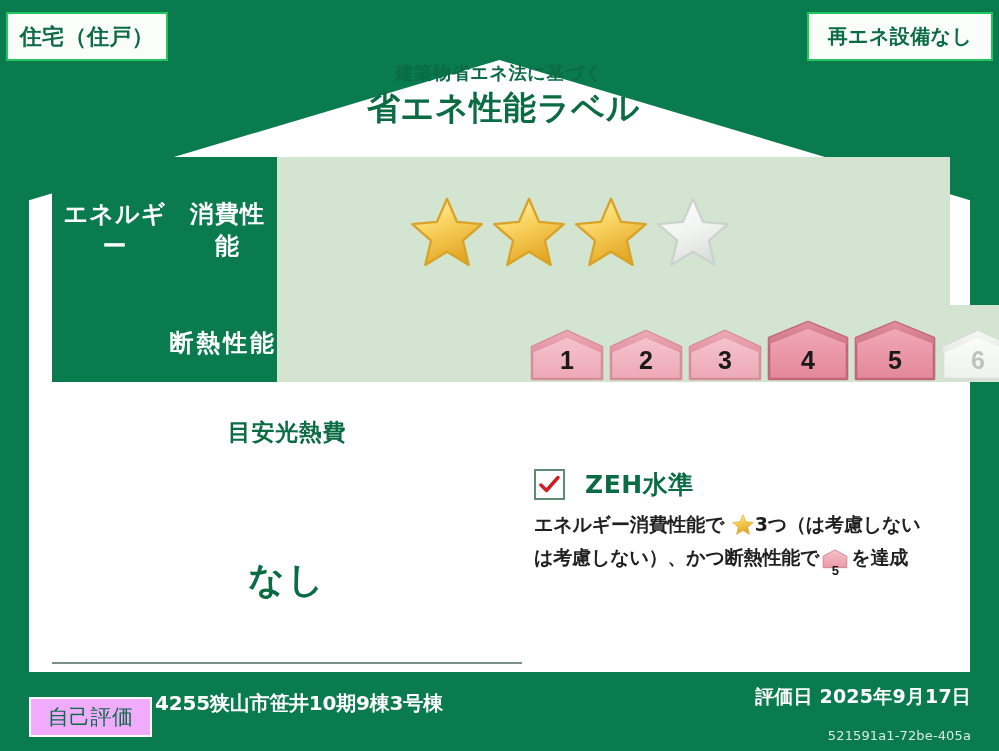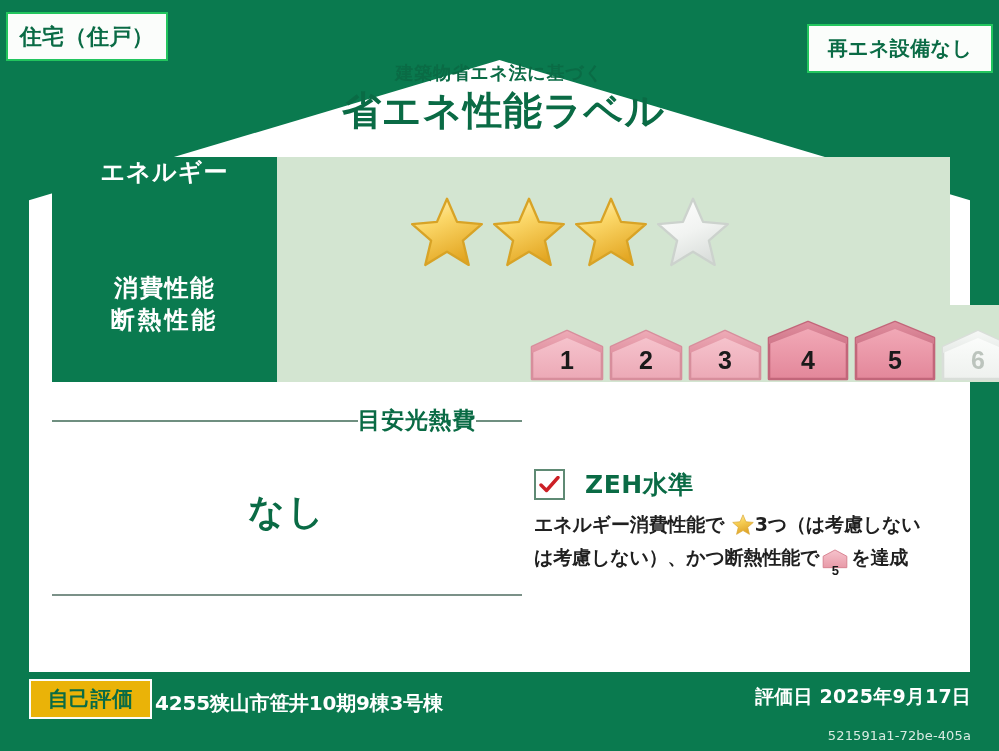--- a/index.html
+++ b/index.html
@@ -25,35 +25,35 @@
     clip-path:polygon(0% 22.6%, 50% 0%, 100% 22.6%, 100% 100%, 0% 100%);
   }
 
   
   .corner-badge{
     position:absolute;background:#fbfdfb;border:2px solid #22c55e;
     color:#0a6b45;font-weight:bold;display:flex;align-items:center;justify-content:center;
     letter-spacing:.02em;
   }
   #badge-house-type{left:6px;top:12px;width:158px;height:45px;font-size:22px;}
-  #badge-renewable{right:6px;top:24px;width:182px;height:45px;font-size:20px;}
+  #badge-renewable{right:6px;top:12px;width:182px;height:45px;font-size:20px;}
 
   
   .title-block{position:absolute;left:0;top:62px;width:999px;text-align:center;color:#0a6b45;}
   .title-sub{font-size:18px;font-weight:bold;letter-spacing:.04em;line-height:1.2;}
-  .title-main{font-size:39px;font-weight:bold;letter-spacing:.02em;line-height:1.25;margin-top:3px;padding-left:8px;}
+  .title-main{font-size:33px;font-weight:bold;letter-spacing:.02em;line-height:1.25;margin-top:3px;padding-left:8px;}
 
   
   .metric-row{position:absolute;display:flex;align-items:stretch;}
   #row-energy{left:52px;top:157px;width:898px;height:148px;}
   #row-insulation{left:52px;top:305px;width:898px;height:77px;}
 
   .metric-key{
     background:#0a7a4f;color:#fff;font-weight:bold;
-    display:flex;flex-direction:column;align-items:center;justify-content:space-between;
+    display:flex;flex-direction:row;align-items:center;justify-content:flex-end;
     line-height:1.32;text-align:center;flex:0 0 225px;
   }
   #row-energy .metric-key{font-size:24px;letter-spacing:.05em;}
   #row-insulation .metric-key{font-size:24px;letter-spacing:.12em;}
   .metric-val{background:#d3e5d1;flex:1 1 auto;display:flex;align-items:center;}
 
   
   .stars{display:flex;align-items:center;gap:8px;padding-left:133px;}
   .star{width:74px;height:71px;display:block;}
 
@@ -63,21 +63,21 @@
   .hbadge svg{display:block;}
   .hbadge .hnum{
     position:absolute;left:0;right:0;bottom:7px;text-align:center;
     font-size:25px;font-weight:bold;color:#1a1a1a;
     font-family:"Liberation Sans","DejaVu Sans",sans-serif;
   }
   .hbadge.off .hnum{color:#bcc4bd;}
 
   
   #utility-section{position:absolute;left:52px;top:405px;width:470px;}
-  .util-head{display:flex;align-items:center;}
+  .util-head{display:flex;align-items:center;gap:10px;flex-direction:column;}
   .util-head .rule{flex:1 1 auto;height:2px;background:#6f8f80;}
   .util-head .rule.short{flex:0 0 46px;}
   .util-title{color:#0a6b45;font-size:23px;font-weight:bold;letter-spacing:.03em;white-space:nowrap;}
   .util-value{
     color:#0a6b45;font-size:36px;font-weight:bold;text-align:center;
     margin-top:52px;letter-spacing:.06em;
   }
   .util-bottom-rule{margin-top:57px;height:2px;background:#7b9188;width:100%;}
 
   
@@ -96,23 +96,23 @@
   .zeh-desc .inline-house{vertical-align:-5px;margin:0 3px;position:relative;display:inline-block;}
   .zeh-desc .inline-house .ih-num{
     position:absolute;left:0;right:0;bottom:1px;text-align:center;
     font-size:13px;font-weight:bold;color:#1a1a1a;line-height:1;
     font-family:"Liberation Sans","DejaVu Sans",sans-serif;
   }
 
   
   #footer{position:absolute;left:0;bottom:0;width:999px;height:79px;background:#0a7a4f;}
   #badge-self-eval{
-    position:absolute;left:29px;top:7px;width:119px;height:36px;
-    background:#eab308;border:2px solid #fbfdfb;color:#0a6b45;
-    font-size:21px;font-weight:bold;display:flex;align-items:center;justify-content:center;
+    position:absolute;left:29px;top:25px;width:119px;height:36px;
+    background:#f0abfc;border:2px solid #fbfdfb;color:#0a6b45;
+    font-size:21px;font-weight:normal;display:flex;align-items:center;justify-content:center;
     letter-spacing:.02em;
   }
   #building-name{
     position:absolute;left:155px;top:18px;color:#fff;font-size:20px;font-weight:bold;
     letter-spacing:-.01em;
   }
   #eval-date{
     position:absolute;right:28px;top:12px;color:#fff;font-size:19px;font-weight:bold;
     letter-spacing:.01em;
   }

